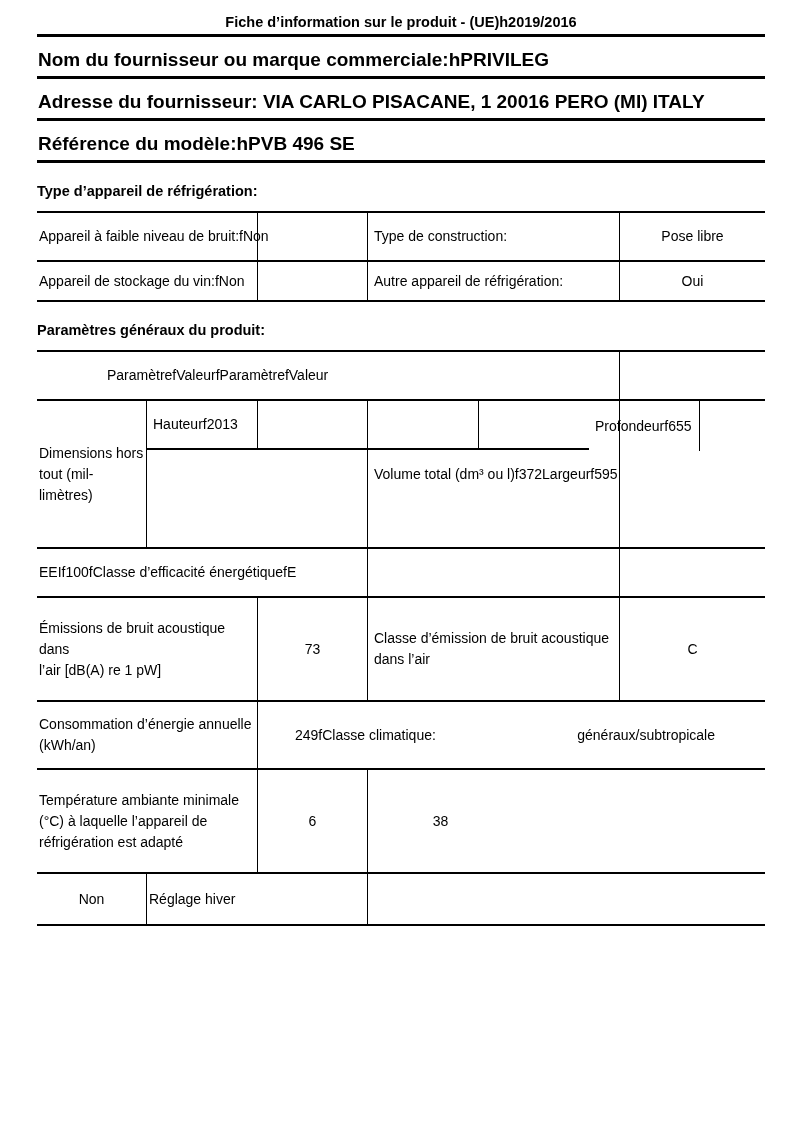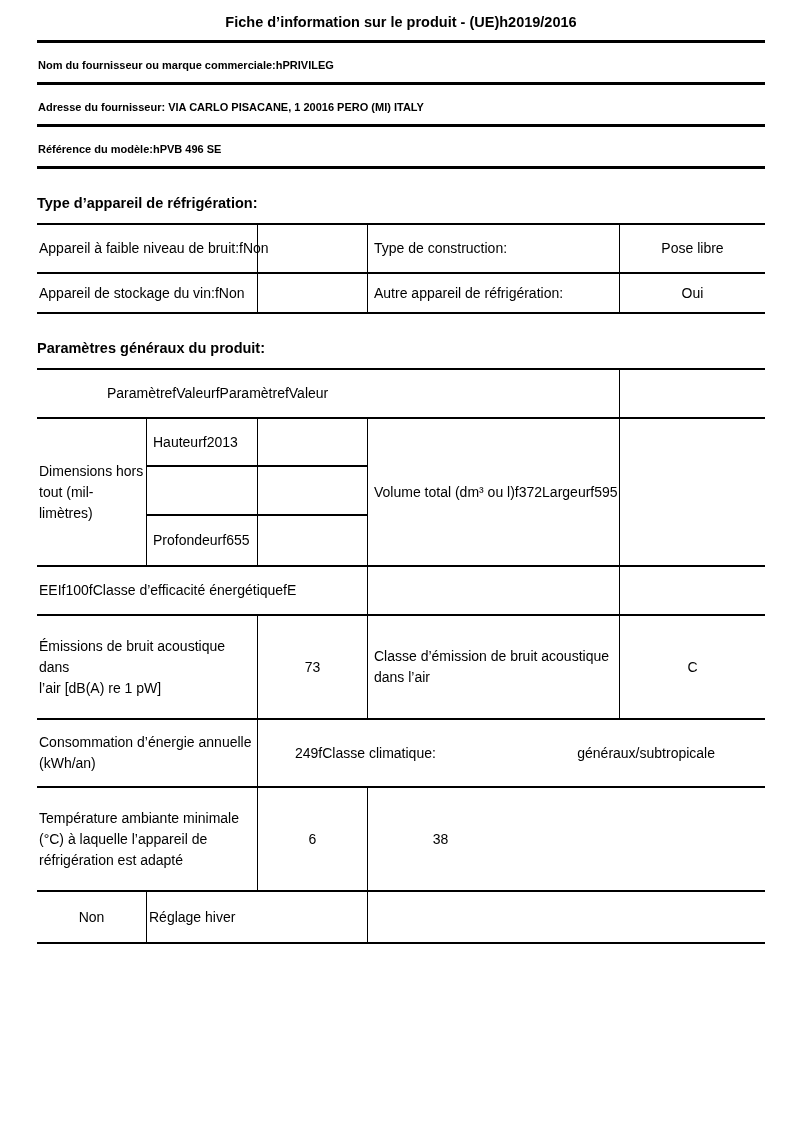--- a/index.html
+++ b/index.html
@@ -6,29 +6,29 @@
   html,body { background:#ffffff; }
   .page {
     width:802px; height:1134px; background:#fff; color:#000;
     font-family:"Liberation Sans", sans-serif; font-size:14px; line-height:21px;
     overflow:hidden; position:relative;
   }
   .content { padding:0 37px; }
 
   .doc-title {
     font-weight:700; text-align:center; font-size:14.5px;
-    padding:12px 0 7px; border-bottom:3px solid #000;
+    padding:12px 0 1px; border-bottom:3px solid #000;
   }
   .head-line {
-    font-weight:700; font-size:11px;
+    font-weight:700; font-size:19px;
     padding:12px 1px 6px; border-bottom:3px solid #000;
   }
   .section-heading {
     font-weight:700; font-size:14.5px;
-    padding-top:24px; margin-bottom:9px;
+    padding-top:18px; margin-bottom:9px;
   }
 
   .tbl { border-top:2px solid #000; }
   .trow { display:flex; border-bottom:2px solid #000; align-items:stretch; }
   .cell {
     display:flex; align-items:center;
     padding:2px 6px; white-space:pre; line-height:21px;
   }
   .first  { padding-left:2px; padding-right:2px; }
   .center { justify-content:center; text-align:center; }
@@ -36,21 +36,21 @@
 
   .w1{width:221px} .w2{width:110px} .w3{width:252px} .w4{width:145px}
   .w1a{width:110px} .w1b{width:111px}
   .w12{width:331px} .w13{width:583px} .w24{width:507px} .w34{width:397px}
   .wbc{width:221px}
 
   .h48{height:40px} .h49{height:49px} .h52{height:52px}
   .h68{height:68px} .h84{height:104px} .h148{height:148px}
 
   .header-cell { padding-left:70px; }
-  .subcol { display:flex; flex-direction:column; }
+  .subcol { display:flex; flex-direction:row; }
   .subrow { display:flex; height:49px; border-bottom:2px solid #000; }
   .subrow:last-child { height:50px; border-bottom:0; }
   .subrow .cell { height:100%; }
 
   .energy-cell { justify-content:space-between; padding-left:37px; padding-right:50px; }
 </style>
 </head>
 <body>
 
 <div class="page">

